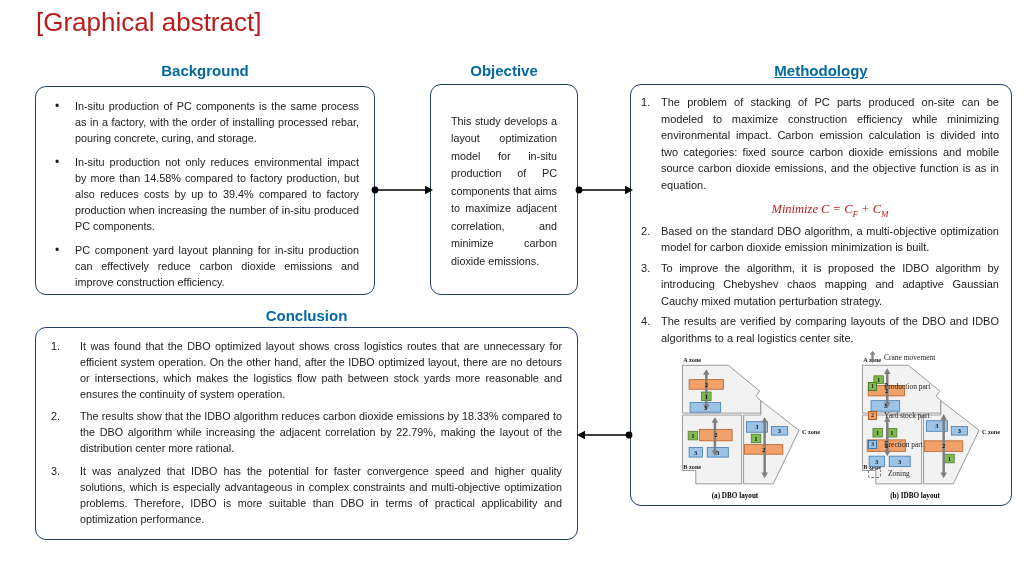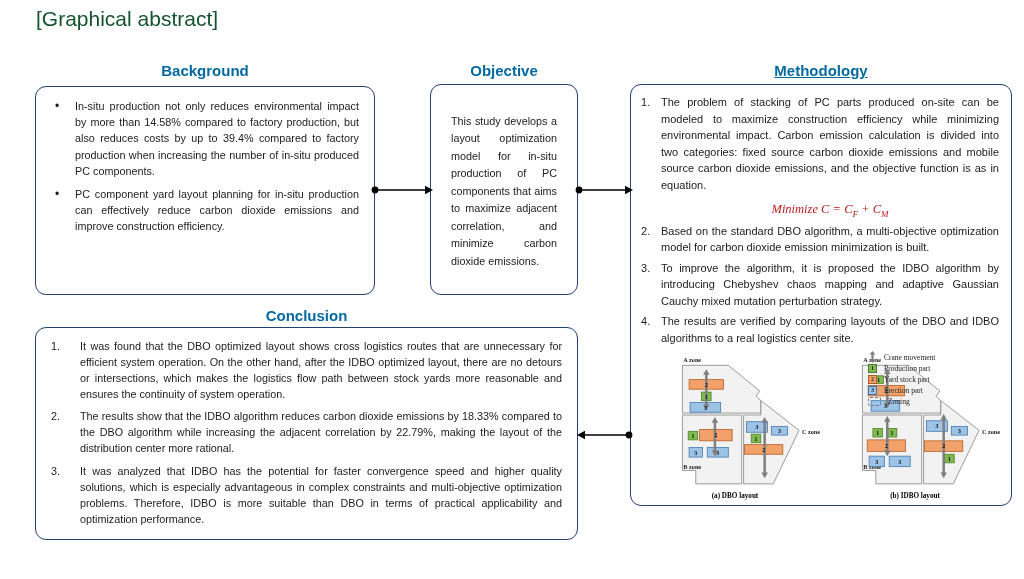--- a/index.html
+++ b/index.html
@@ -1,21 +1,21 @@
 <!DOCTYPE html>
 <html><head>
 <meta charset="utf-8">
 <style>
   html,body{margin:0;padding:0;}
   body{
     width:1024px;height:579px;position:relative;overflow:hidden;
     background:#ffffff;color:#1c1c1c;
     font-family:"Liberation Sans", sans-serif;
   }
-  .page-title{position:absolute;left:36px;top:7px;font-size:21px;color:#14532d;}
+  .page-title{position:absolute;left:36px;top:7px;font-size:26px;color:#b91c1c;}
   .sec-header{position:absolute;font-size:15px;font-weight:bold;color:#0369a1;text-align:center;}
   #bg-header{left:35px;top:62px;width:340px;}
   #obj-header{left:430px;top:62px;width:148px;}
   #meth-header{left:630px;top:62px;width:382px;text-decoration:underline;}
   #concl-header{left:35px;top:307px;width:543px;}
   .box{
     position:absolute;background:#fff;border:1.6px solid #24416e;border-radius:11px;
     box-sizing:border-box;
   }
   #bg-box{left:35px;top:86px;width:340px;height:209px;padding:11px 15px 6px 12px;}
@@ -47,41 +47,42 @@
   .equation sub{font-size:9px;line-height:0;}
 
   .obj-text{font-size:10.8px;line-height:1.62;text-align:justify;margin:8px;}
 
   .figures{position:relative;margin-top:3px;height:153px;}
   .fig-svg{position:absolute;top:0;}
   #fig-dbo{left:4px;}
   #fig-idbo{left:184px;}
   .legend{
     position:absolute;left:228px;top:2px;width:132px;
-    display:flex;flex-direction:column;gap:1px;
+    display:flex;flex-direction:column;gap:19px;
     font-family:"Liberation Serif", serif;font-size:7.5px;color:#222;
   }
   .legend-row{display:flex;align-items:center;gap:7px;height:10px;}
   .legend-swatch{
     width:9px;height:9px;box-sizing:border-box;border:1px solid #555;
     font-size:6px;font-weight:bold;display:flex;align-items:center;justify-content:center;
     font-family:"Liberation Serif", serif;flex:0 0 auto;
   }
   .legend-zoning{width:11px;height:7px;border:1px dashed #777;border-radius:2px;background:transparent;}
   .legend-crane{flex:0 0 auto;}
   .connector{position:absolute;}
 </style>
 </head>
 <body>
 
 <div class="page-title">[Graphical abstract]</div>
 
 <div class="sec-header" id="bg-header">Background</div>
 <div class="box" id="bg-box">
   <ul class="bullets">
+      <li>In-situ production of PC components is the same process as in a factory, with the order of installing processed rebar, pouring concrete, curing, and storage.</li>
       <li>In-situ production not only reduces environmental impact by more than 14.58% compared to factory production, but also reduces costs by up to 39.4% compared to factory production when increasing the number of in-situ produced PC components.</li>
       <li>PC component yard layout planning for in-situ production can effectively reduce carbon dioxide emissions and improve construction efficiency.</li>
     </ul>
 </div>
 
 <div class="sec-header" id="obj-header">Objective</div>
 <div class="box" id="obj-box">
   <p class="obj-text">This study develops a layout optimization model for in-situ production of PC components that aims to maximize adjacent correlation, and minimize carbon dioxide emissions.</p>
 </div>
 

